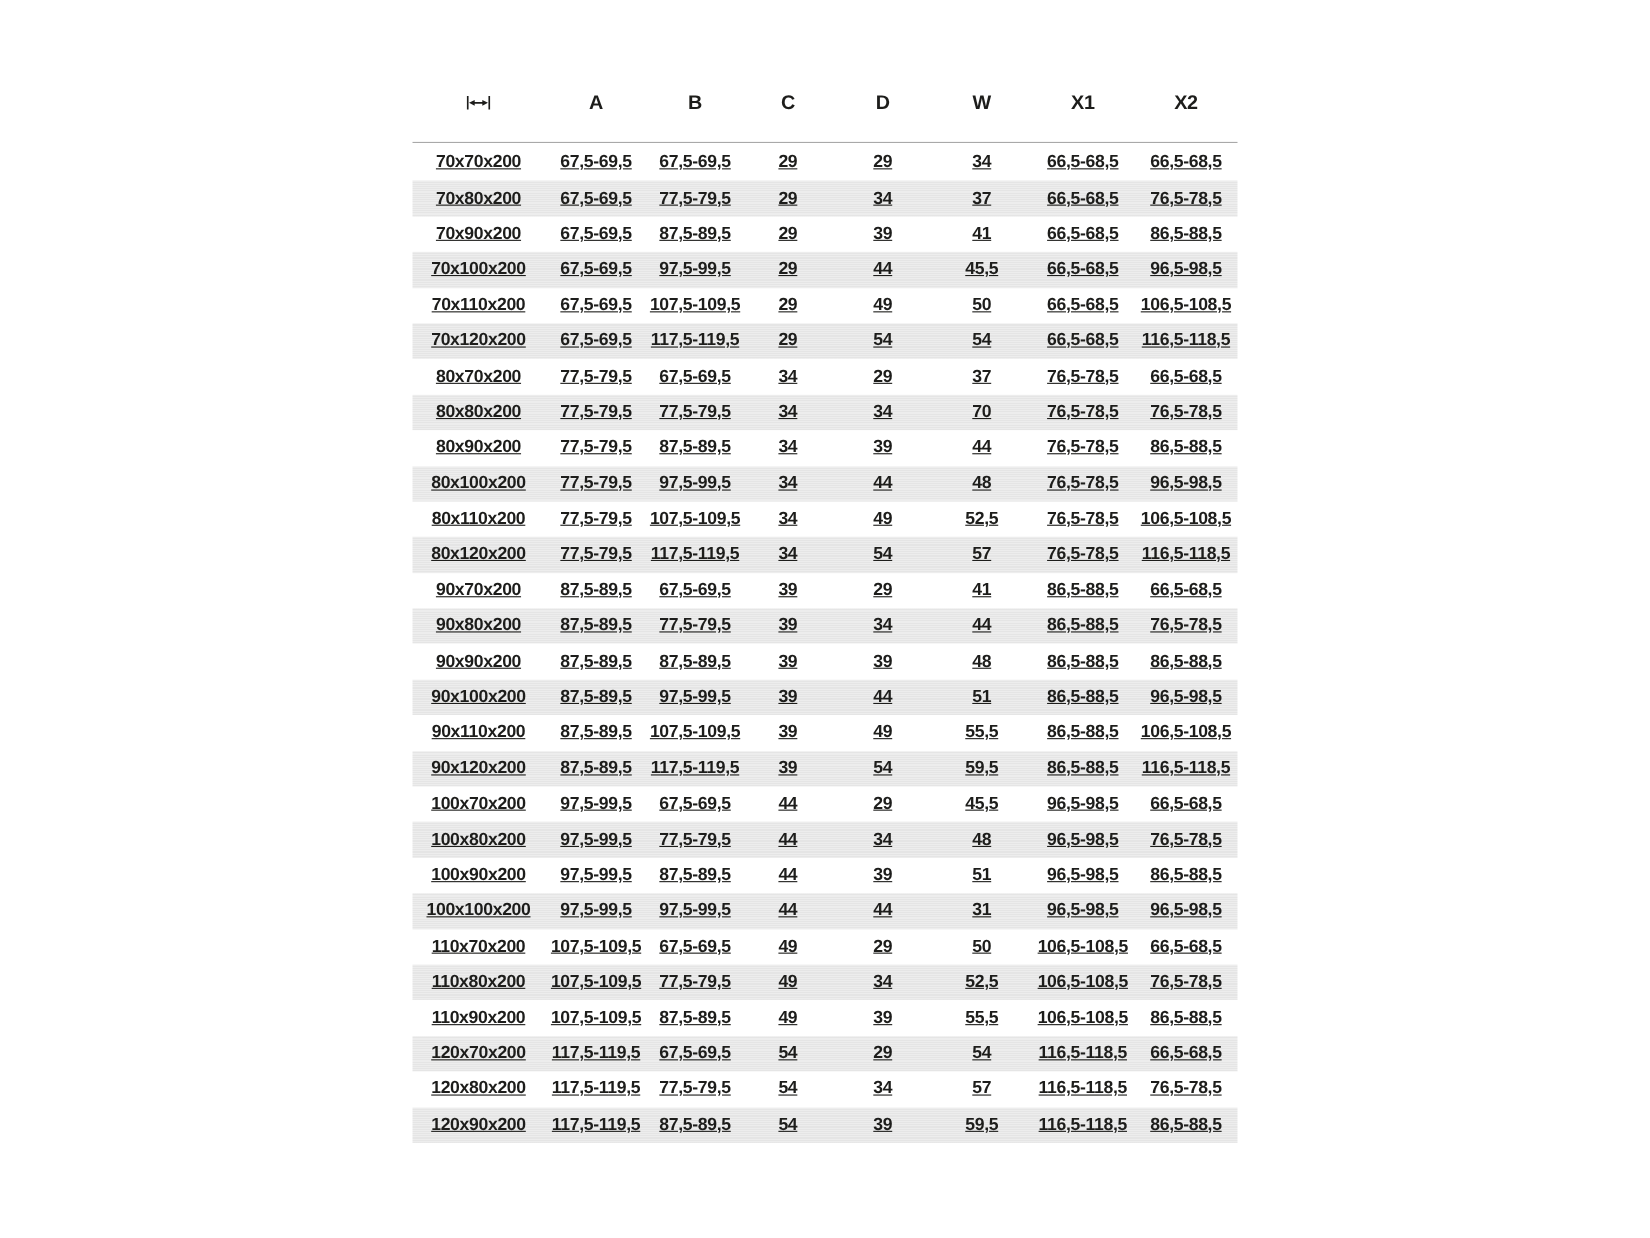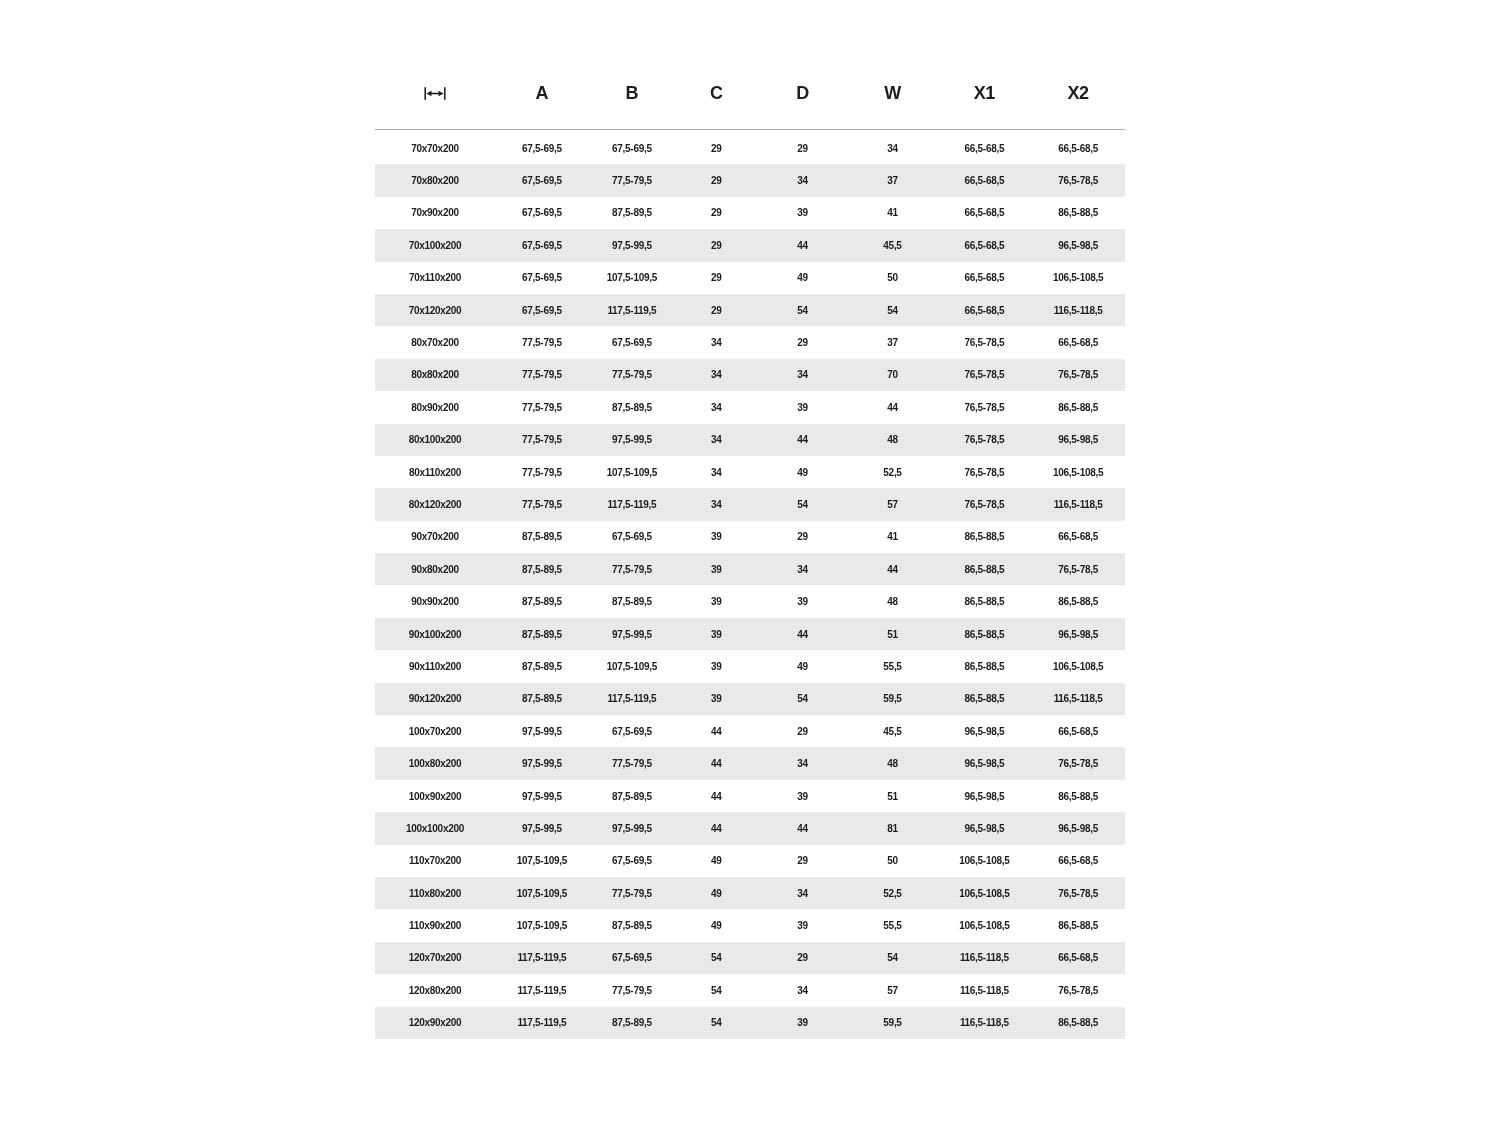--- a/index.html
+++ b/index.html
@@ -40,22 +40,23 @@
     border-bottom: 1px solid #a9a9a9;
   }
   .tbody {
     padding-top: 2px;
   }
   .row {
     display: grid;
     grid-template-columns: var(--cols);
     height: 32.4px;
     align-items: center;
-    font-size: 10px;
+    font-size: 16px;
     letter-spacing: -0.3px;
+    text-decoration: underline;
   }
   .row:nth-child(even) {
     background: repeating-linear-gradient(
       180deg,
       #ededed 0px, #ededed 1px,
       #e5e5e5 1px, #e5e5e5 2px
     );
   }
   .cell {
     text-align: center;
@@ -314,21 +315,21 @@
     <div class="cell">51</div>
     <div class="cell">96,5-98,5</div>
     <div class="cell">86,5-88,5</div>
   </div>
         <div class="row">
     <div class="cell">100x100x200</div>
     <div class="cell">97,5-99,5</div>
     <div class="cell">97,5-99,5</div>
     <div class="cell">44</div>
     <div class="cell">44</div>
-    <div class="cell">81</div>
+    <div class="cell">31</div>
     <div class="cell">96,5-98,5</div>
     <div class="cell">96,5-98,5</div>
   </div>
         <div class="row">
     <div class="cell">110x70x200</div>
     <div class="cell">107,5-109,5</div>
     <div class="cell">67,5-69,5</div>
     <div class="cell">49</div>
     <div class="cell">29</div>
     <div class="cell">50</div>

